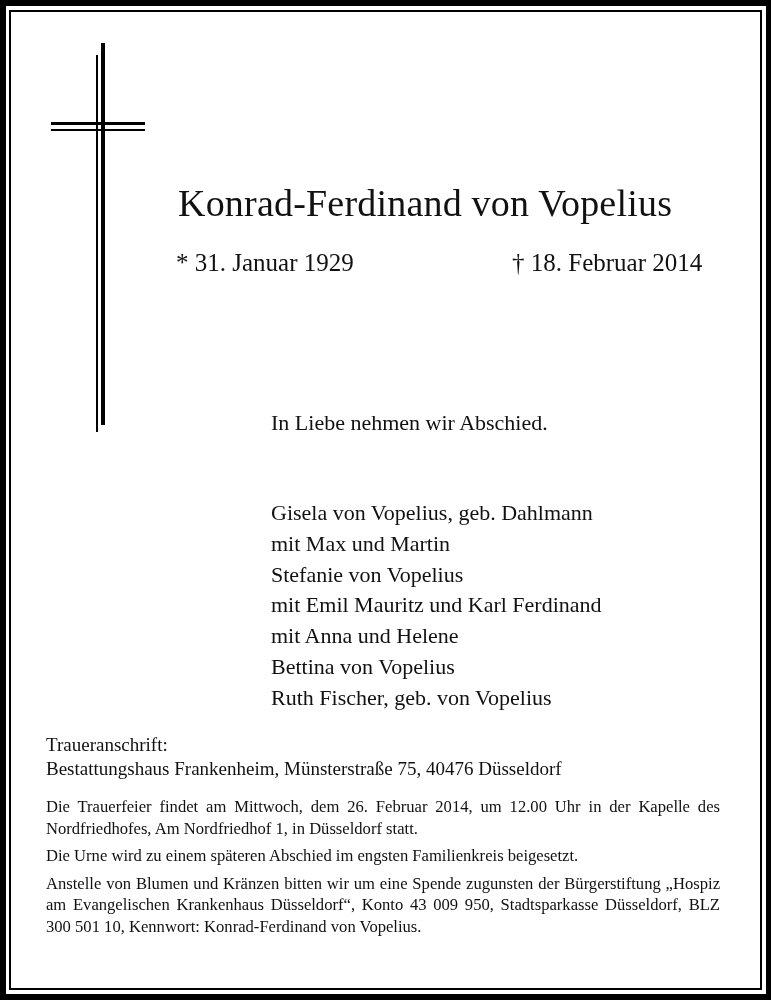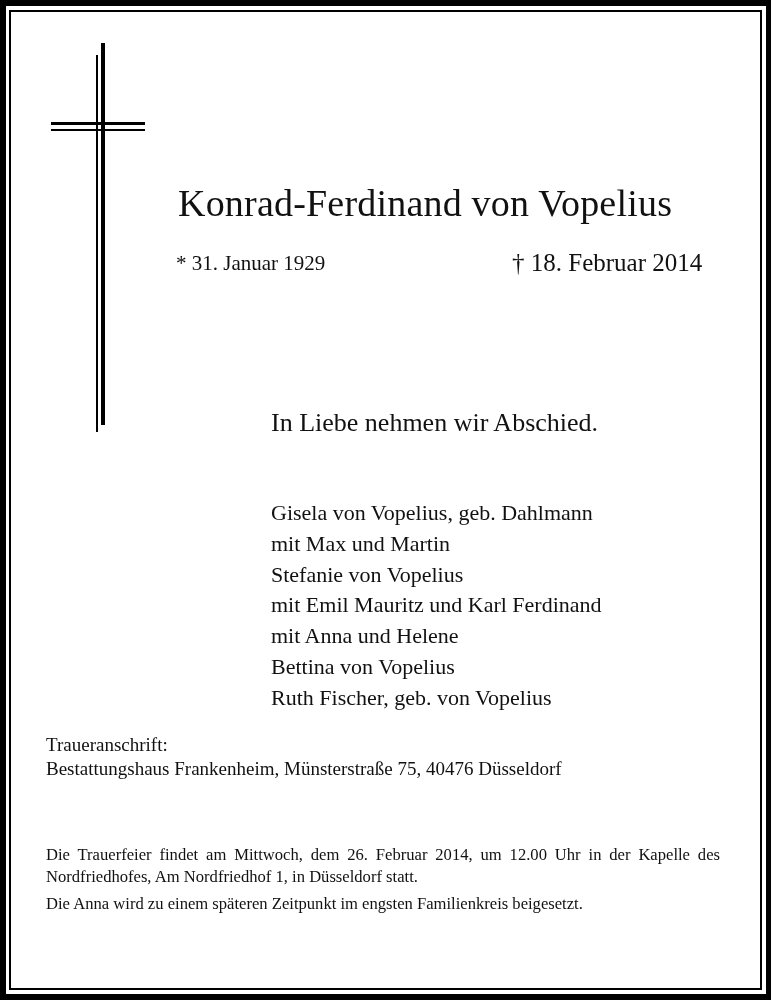--- a/index.html
+++ b/index.html
@@ -20,27 +20,27 @@
     }
     .serif { font-family: "Liberation Serif", "DejaVu Serif", serif; color: #111; }
     .cross-v-thin { position: absolute; left: 96px; top: 55px; width: 2px; height: 377px; background: #000; }
     .cross-v-thick { position: absolute; left: 101px; top: 43px; width: 4px; height: 382px; background: #000; }
     .cross-h-thick { position: absolute; left: 51px; top: 122px; width: 94px; height: 3px; background: #000; }
     .cross-h-thin { position: absolute; left: 51px; top: 129px; width: 94px; height: 2px; background: #000; }
     .name {
       position: absolute; left: 178px; top: 180px;
       font-size: 38px; letter-spacing: 0.2px; white-space: nowrap; line-height: 46px;
     }
-    .birth { position: absolute; left: 176px; top: 248px; font-size: 21px; line-height: 30px; white-space: nowrap; }
+    .birth { position: absolute; left: 176px; top: 248px; font-size: 25px; line-height: 30px; white-space: nowrap; }
     .death { position: absolute; left: 512px; top: 248px; font-size: 25px; line-height: 30px; white-space: nowrap; }
-    .farewell { position: absolute; left: 271px; top: 408px; font-size: 26px; line-height: 30px; white-space: nowrap; }
+    .farewell { position: absolute; left: 271px; top: 408px; font-size: 22px; line-height: 30px; white-space: nowrap; }
     .family { position: absolute; left: 271px; top: 462px; font-size: 22px; line-height: 30.8px; margin-top: 36px; }
     .family div { white-space: nowrap; }
     .address { position: absolute; left: 46px; top: 733px; font-size: 19px; line-height: 24px; white-space: nowrap; }
-    .notes { position: absolute; left: 46px; top: 844px; width: 674px; font-size: 16.6px; line-height: 21.5px; font-family: Liberation Serif, serif; }
+    .notes { position: absolute; left: 46px; top: 796px; width: 674px; font-size: 16.6px; line-height: 21.5px; font-family: Liberation Serif, serif; }
     .notes p { margin: 0 0 6px 0; text-align: justify; }
     .notes p.last { margin: 0; }
   </style>
 </head>
 <body>
 
 <div class="frame-outer"></div>
 <div class="frame-gap"></div>
 <div class="frame-inner"></div>
 
@@ -67,14 +67,15 @@
   <div>Ruth Fischer, geb. von Vopelius</div>
 </div>
 
 <div class="address serif">
   <div>Traueranschrift:</div>
   <div>Bestattungshaus Frankenheim, Münsterstraße 75, 40476 Düsseldorf</div>
 </div>
 
 <div class="notes serif">
   <p>Die Trauerfeier findet am Mittwoch, dem 26. Februar 2014, um 12.00 Uhr in der Kapelle des Nordfriedhofes, Am Nordfriedhof 1, in Düsseldorf statt.</p>
-  <p>Die Anna wird zu einem späteren Zeitpunkt im engsten Familienkreis beigesetzt.</p>
+  <p>Die Urne wird zu einem späteren Abschied im engsten Familienkreis beigesetzt.</p>
+  <p class="last">Anstelle von Blumen und Kränzen bitten wir um eine Spende zugunsten der Bürgerstiftung „Hospiz am Evangelischen Krankenhaus Düsseldorf“, Konto 43 009 950, Stadtsparkasse Düsseldorf, BLZ 300 501 10, Kennwort: Konrad-Ferdinand von Vopelius.</p>
 </div>
 
 </body></html>

